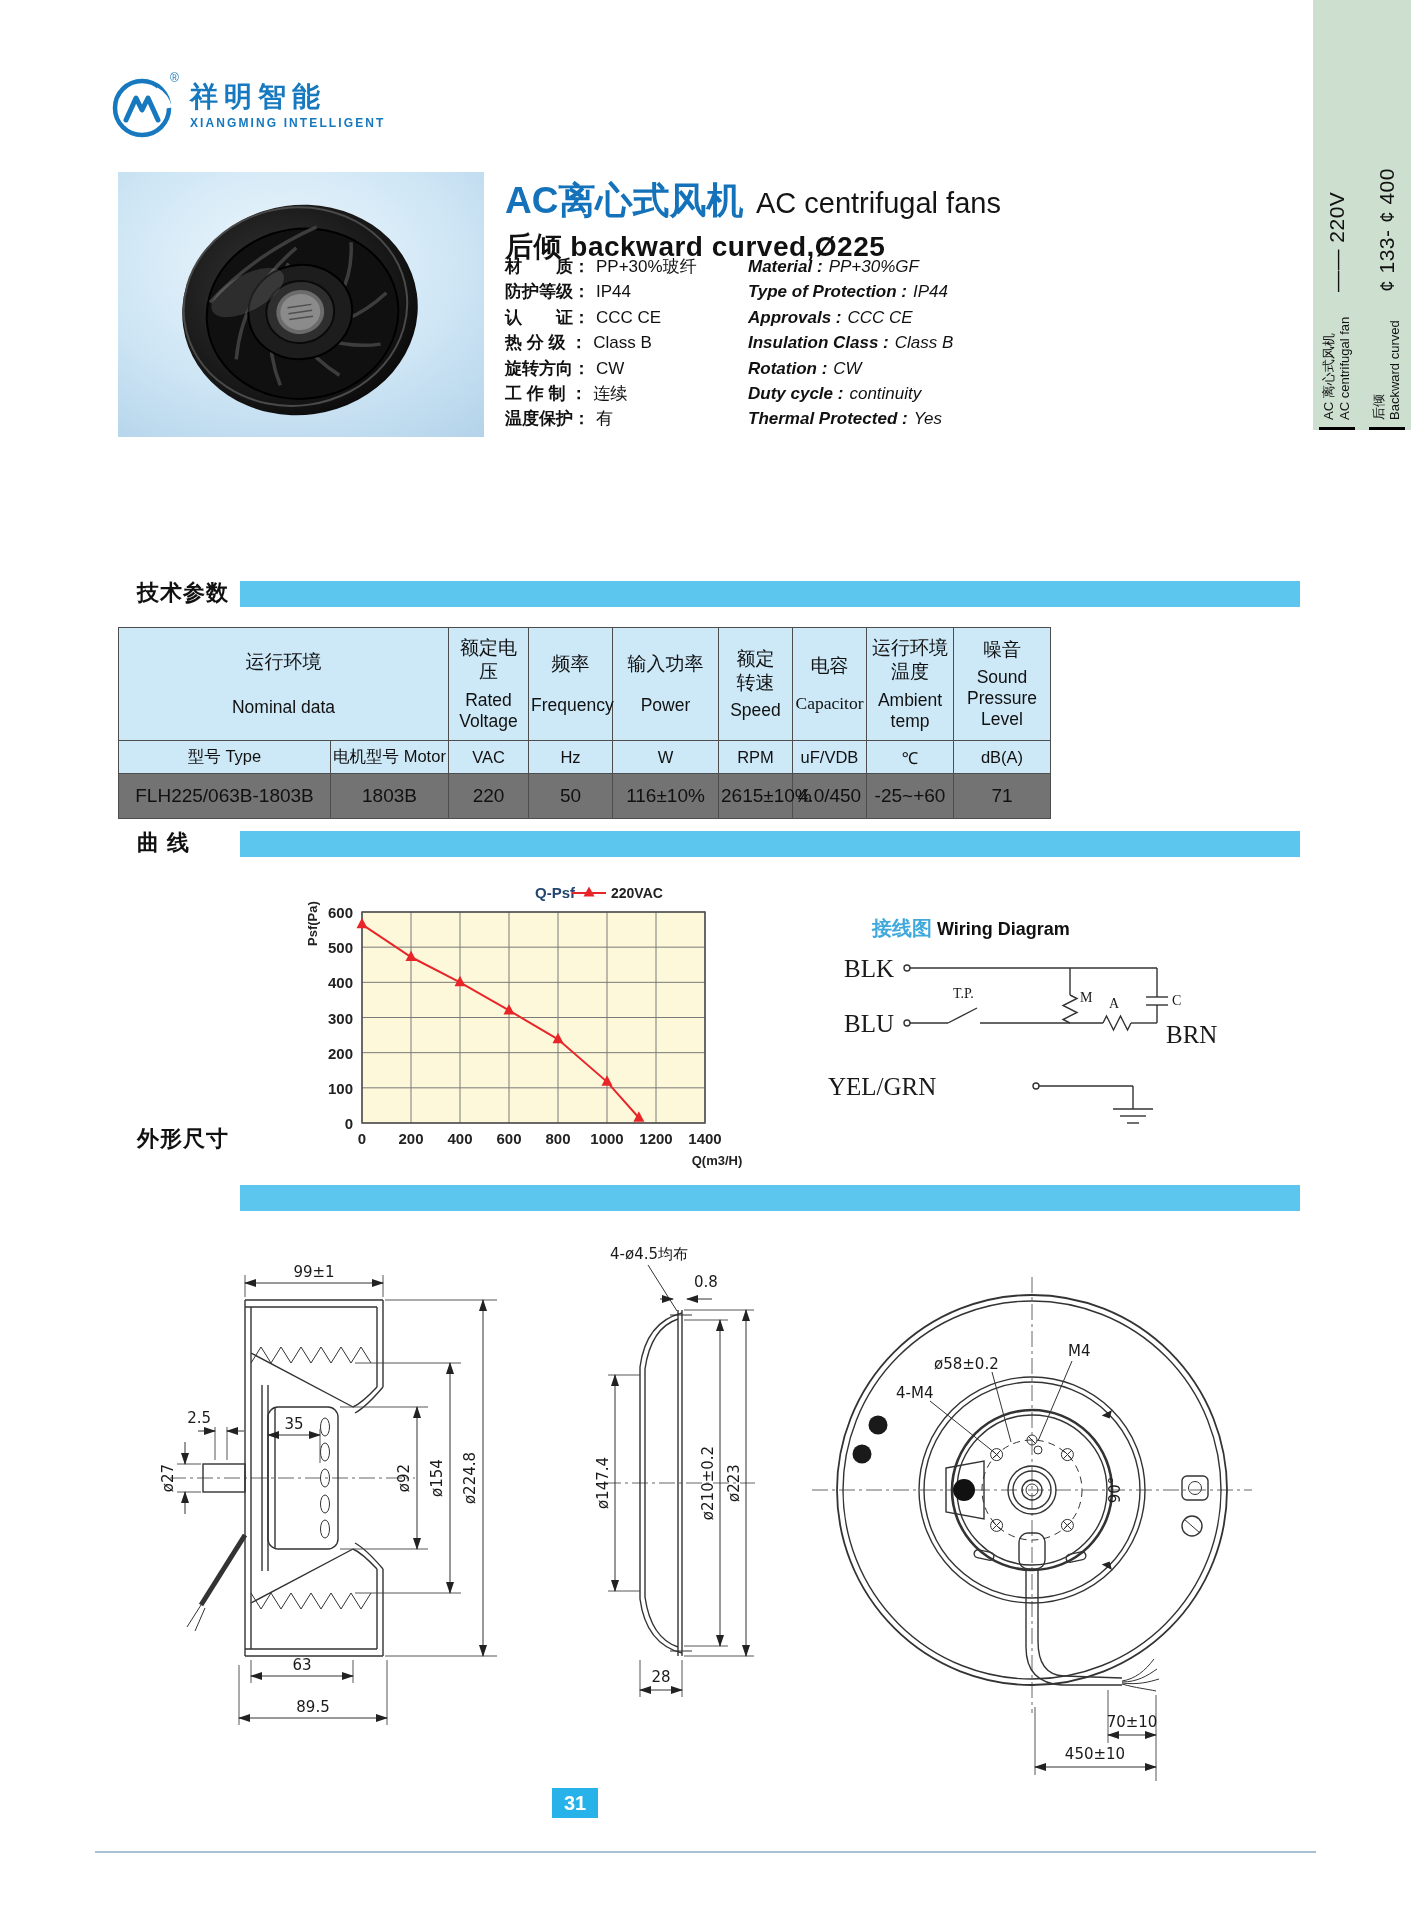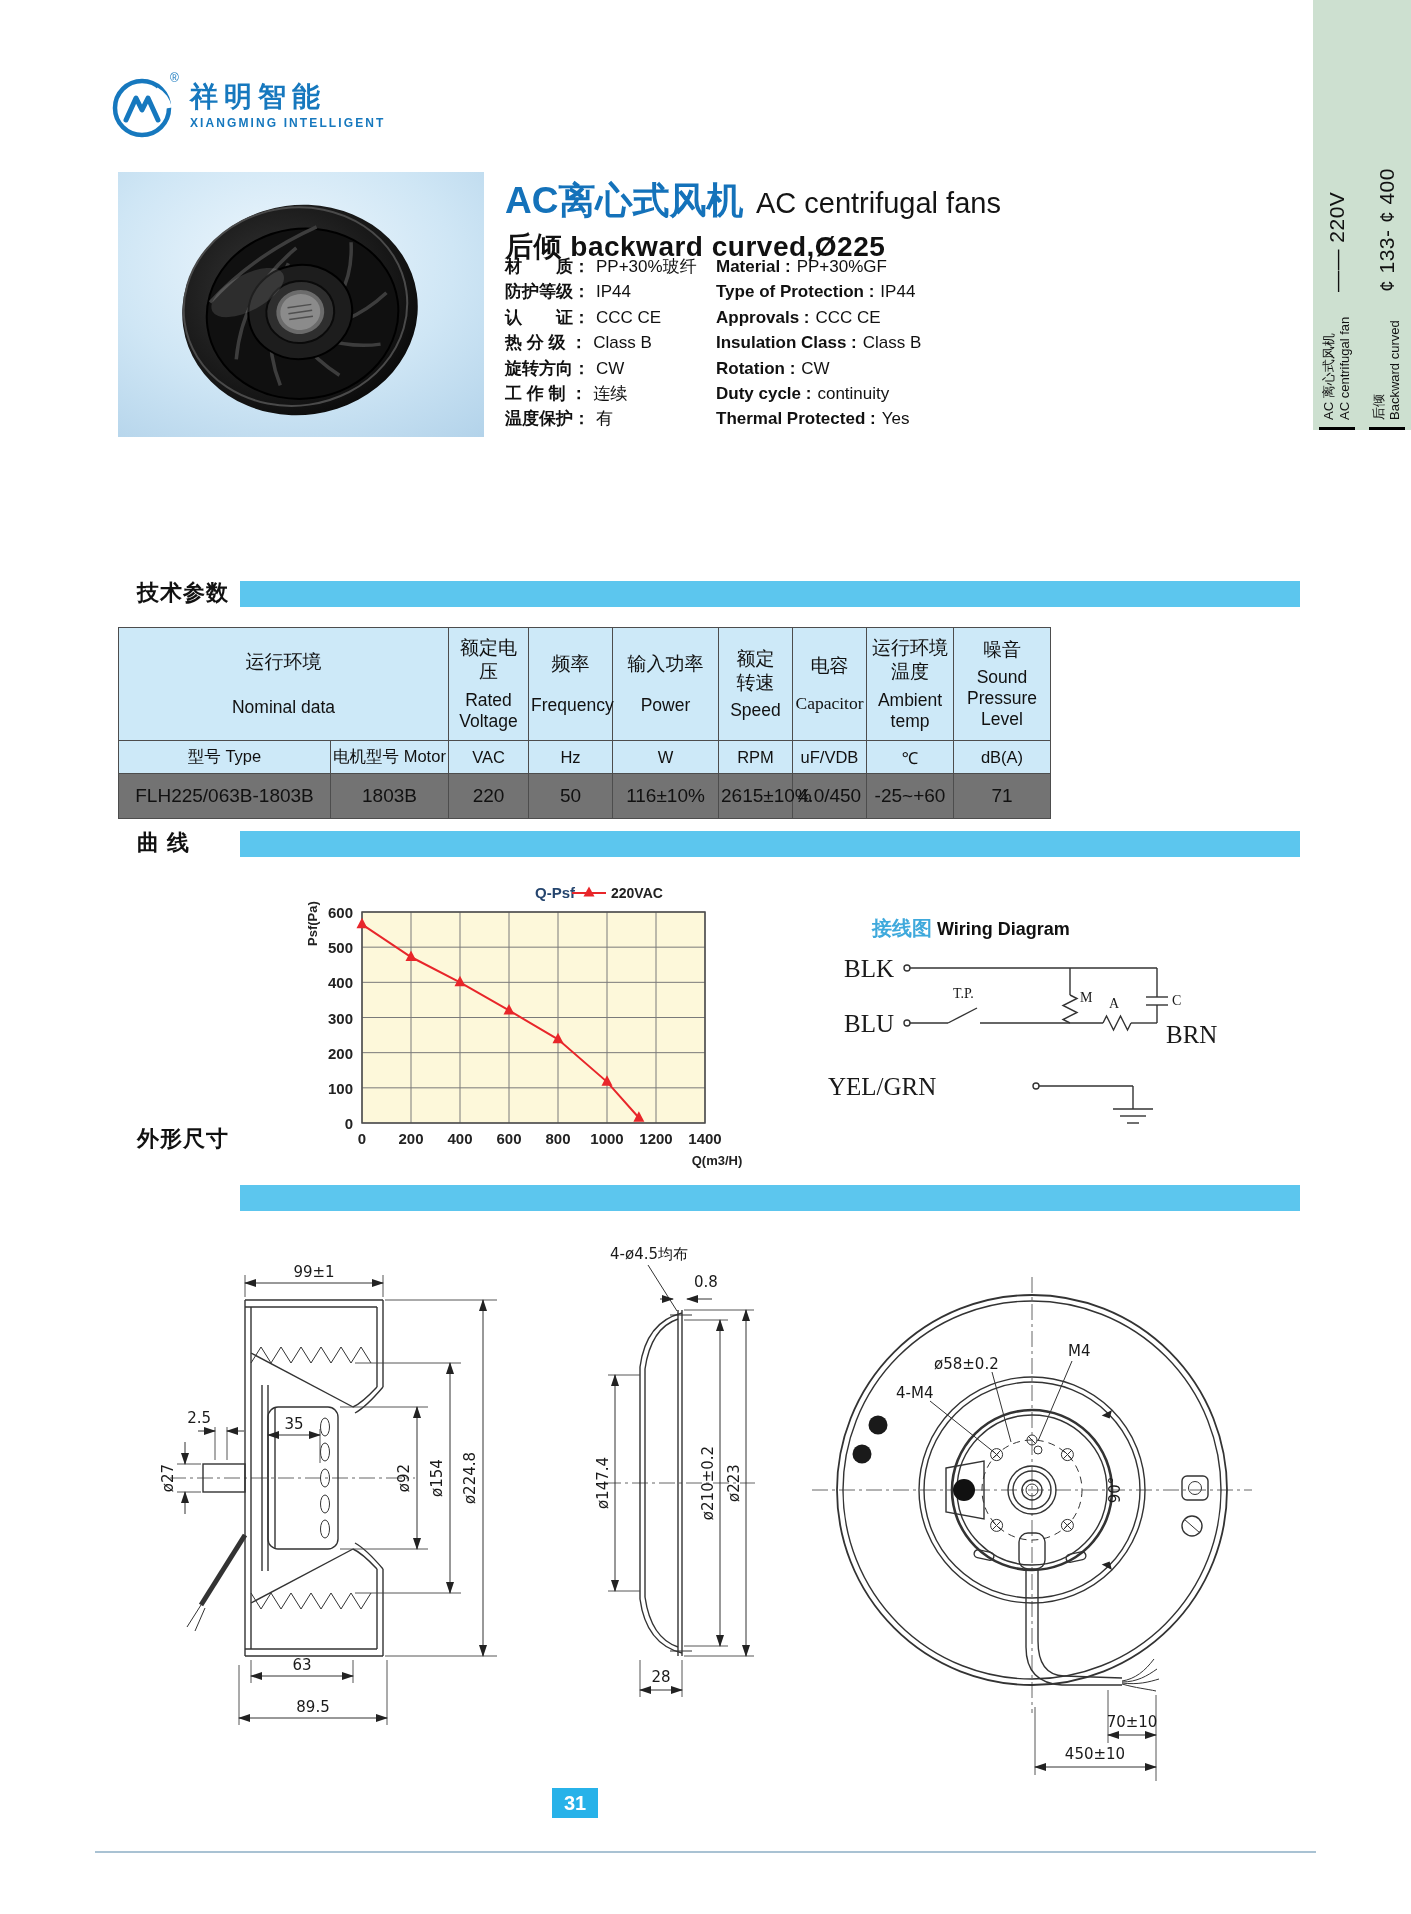--- a/index.html
+++ b/index.html
@@ -26,21 +26,21 @@
   .photo{position:absolute;left:118px;top:172px;width:366px;height:265px;}
 
   
   .title-block{position:absolute;left:505px;top:176px;white-space:nowrap;}
   .title-cn{color:#1472ba;font-size:37px;font-weight:bold;}
   .title-en{color:#141414;font-size:29px;margin-left:8px;}
   .subtitle{font-size:28px;font-weight:bold;margin-top:2px;letter-spacing:.5px;}
 
   .specs{position:absolute;top:254px;font-size:17px;line-height:25.4px;white-space:nowrap;}
   .specs-cn{left:505px;}
-  .specs-en{left:716px;}
+  .specs-en{left:748px;font-style:italic;}
   .spec-row .lbl{font-weight:bold;}
   .spec-row .val{margin-left:6px;}
 
   
   .sec-title{position:absolute;left:137px;font-size:22px;font-weight:bold;letter-spacing:1px;}
   .sec-bar{position:absolute;left:240px;width:1060px;height:26px;background:#5cc6ee;}
 
   
   table.params{position:absolute;left:118px;top:627px;border-collapse:collapse;table-layout:fixed;
     width:932px;text-align:center;}

